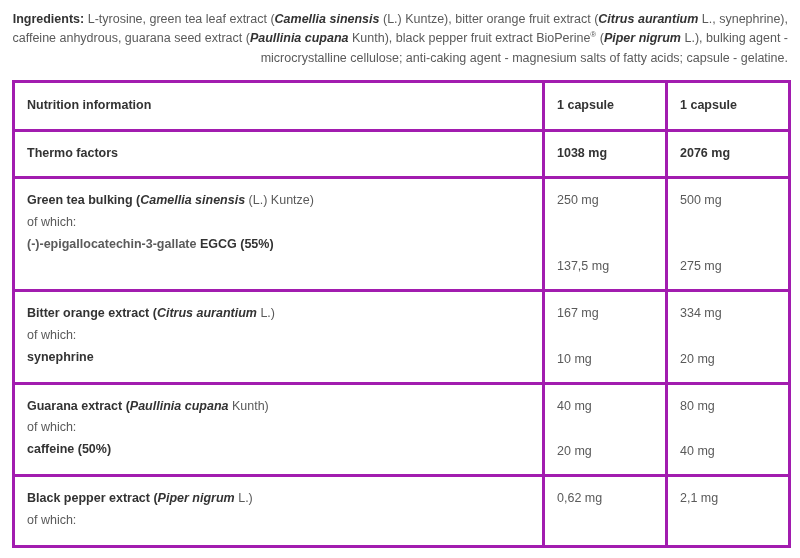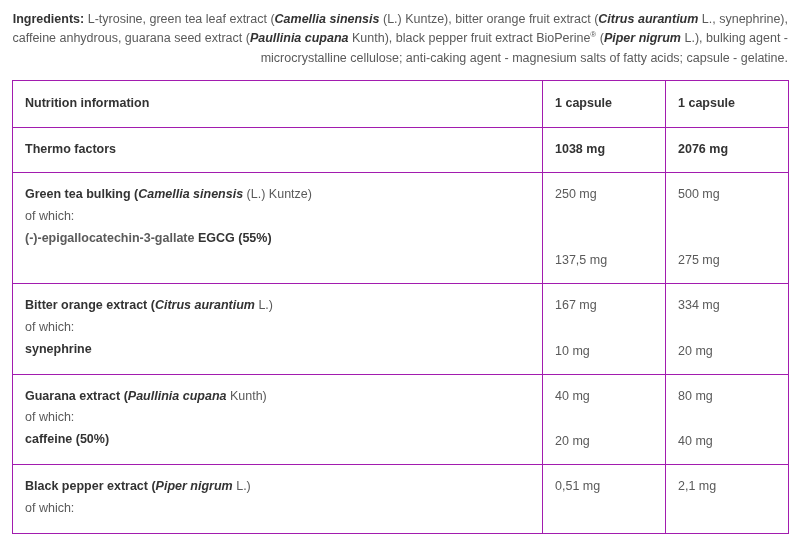--- a/index.html
+++ b/index.html
@@ -39,21 +39,21 @@
     font-size: 8px;
     vertical-align: super;
   }
   table.nutrition {
     border-collapse: collapse;
     width: 776px;
     table-layout: fixed;
     font-size: 12.5px;
   }
   table.nutrition td {
-    border: 1px solid #a21caf;
+    border: 3px solid #a21caf;
     padding: 11px 12px 11px 12px;
     vertical-align: top;
     color: #5a5a5a;
     line-height: 1.75;
   }
   col.c1 { width: 530px; }
   col.c2 { width: 123px; }
   col.c3 { width: 123px; }
 
   tr.head td {
@@ -182,21 +182,21 @@
       </tr>
 
 
       <tr>
         <td>
           <div class="nm"><span>Black pepper extract (</span><span class="it">Piper nigrum</span><span class="reg"> L.)</span></div>
           <div class="ofwhich">of which:</div>
 
         </td>
         <td>
-          <div class="val">0,51 mg</div>
+          <div class="val">0,62 mg</div>
           <span class="gap"></span>
 
         </td>
         <td>
           <div class="val">2,1 mg</div>
           <span class="gap"></span>
 
         </td>
       </tr>
 

